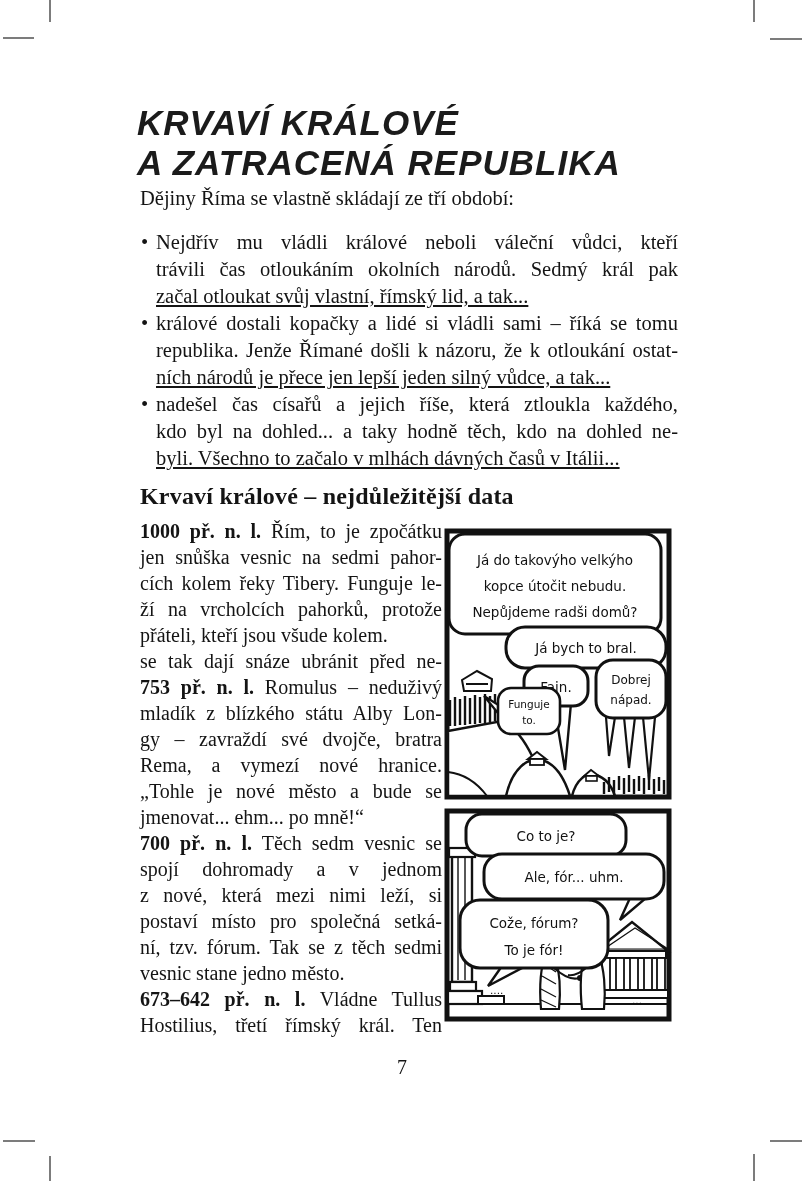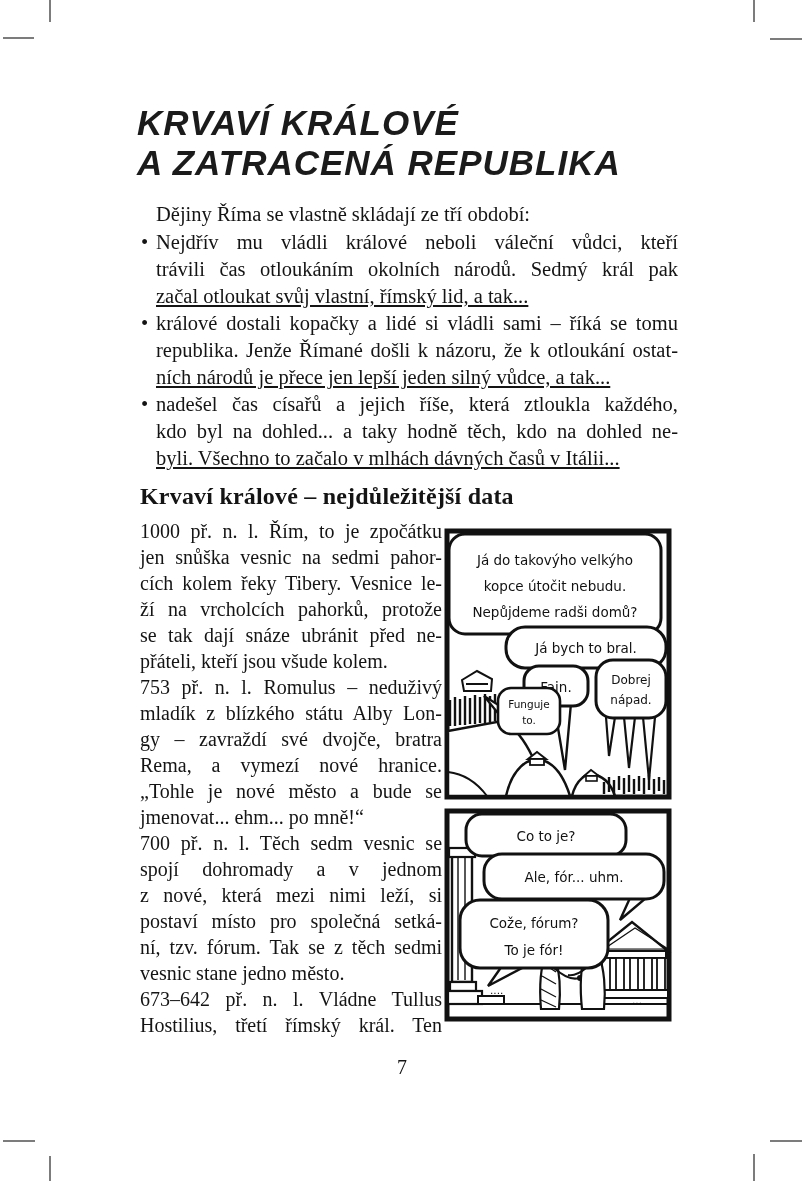--- a/index.html
+++ b/index.html
@@ -15,35 +15,35 @@
   .c-bl-h{left:3px;top:1140px;width:32px;height:2px;}
   .c-bl-v{left:49px;top:1156px;width:2px;height:25px;}
   .c-br-h{left:770px;top:1140px;width:32px;height:2px;}
   .c-br-v{left:753px;top:1154px;width:2px;height:27px;}
 
   .title{position:absolute;left:137px;top:103px;margin:0;
          font-family:"Liberation Sans",sans-serif;font-style:italic;font-weight:bold;
          font-size:35px;line-height:40px;letter-spacing:1px;color:#1b1b1b;white-space:nowrap;}
   .title span{display:block;}
 
-  .intro{position:absolute;left:140px;top:185px;margin:16px;font-size:20.5px;line-height:27px;}
+  .intro{position:absolute;left:140px;top:185px;margin:0;font-size:20.5px;line-height:27px;}
 
   .bullets{position:absolute;left:140px;top:229px;width:538px;}
   .bullet{position:relative;padding-left:16px;}
   .dot{position:absolute;left:1px;top:0;line-height:27px;font-size:20.5px;}
   .bl{height:27px;line-height:27px;font-size:20.5px;text-align:justify;text-align-last:justify;}
   .bl.end{text-align-last:left;text-decoration:underline;}
 
   .sect{position:absolute;left:140px;top:483px;margin:0;font-size:24px;font-weight:bold;
         letter-spacing:0.2px;text-align:right;}
 
   .tcol{position:absolute;left:140px;top:518px;width:302px;}
   .tl{height:26px;line-height:26px;font-size:20px;text-align:justify;text-align-last:justify;}
   .tl.end{text-align-last:left;}
-  .tl b{font-weight:normal;}
+  .tl b{font-weight:bold;}
 
   .comics{position:absolute;left:444px;top:528px;width:244px;}
   .comics svg{display:block;}
   .p2{margin-top:8px;}
   svg text{font-family:"DejaVu Sans",sans-serif;fill:#111;}
   .bt{font-size:13.5px;}
   .md{font-size:12px;}
   .sm{font-size:10.5px;}
 
   .pageno{position:absolute;left:0;top:1056px;width:804px;text-align:center;font-size:20px;}
@@ -88,24 +88,24 @@
       <div class="bl">kdo byl na dohled... a taky hodně těch, kdo na dohled ne-</div>
       <div class="bl end">byli. Všechno to začalo v mlhách dávných časů v Itálii...</div>
     </div>
   </div>
 
   <h2 class="sect">Krvaví králové – nejdůležitější data</h2>
 
   <div class="tcol">
     <div class="tl"><b>1000 př. n. l.</b> <span>Řím, to je zpočátku</span></div>
     <div class="tl"><span>jen snůška vesnic na sedmi pahor-</span></div>
-    <div class="tl"><span>cích kolem řeky Tibery. Vesnice le-</span></div>
+    <div class="tl"><span>cích kolem řeky Tibery. Funguje le-</span></div>
     <div class="tl"><span>ží na vrcholcích pahorků, protože</span></div>
+    <div class="tl end"><span>přáteli, kteří jsou všude kolem.</span></div>
     <div class="tl"><span>se tak dají snáze ubránit před ne-</span></div>
-    <div class="tl end"><span>přáteli, kteří jsou všude kolem.</span></div>
     <div class="tl"><b>753 př. n. l.</b> <span>Romulus – neduživý</span></div>
     <div class="tl"><span>mladík z blízkého státu Alby Lon-</span></div>
     <div class="tl"><span>gy – zavraždí své dvojče, bratra</span></div>
     <div class="tl"><span>Rema, a vymezí nové hranice.</span></div>
     <div class="tl"><span>„Tohle je nové město a bude se</span></div>
     <div class="tl end"><span>jmenovat... ehm... po mně!“</span></div>
     <div class="tl"><b>700 př. n. l.</b> <span>Těch sedm vesnic se</span></div>
     <div class="tl"><span>spojí dohromady a v jednom</span></div>
     <div class="tl"><span>z nové, která mezi nimi leží, si</span></div>
     <div class="tl"><span>postaví místo pro společná setká-</span></div>

